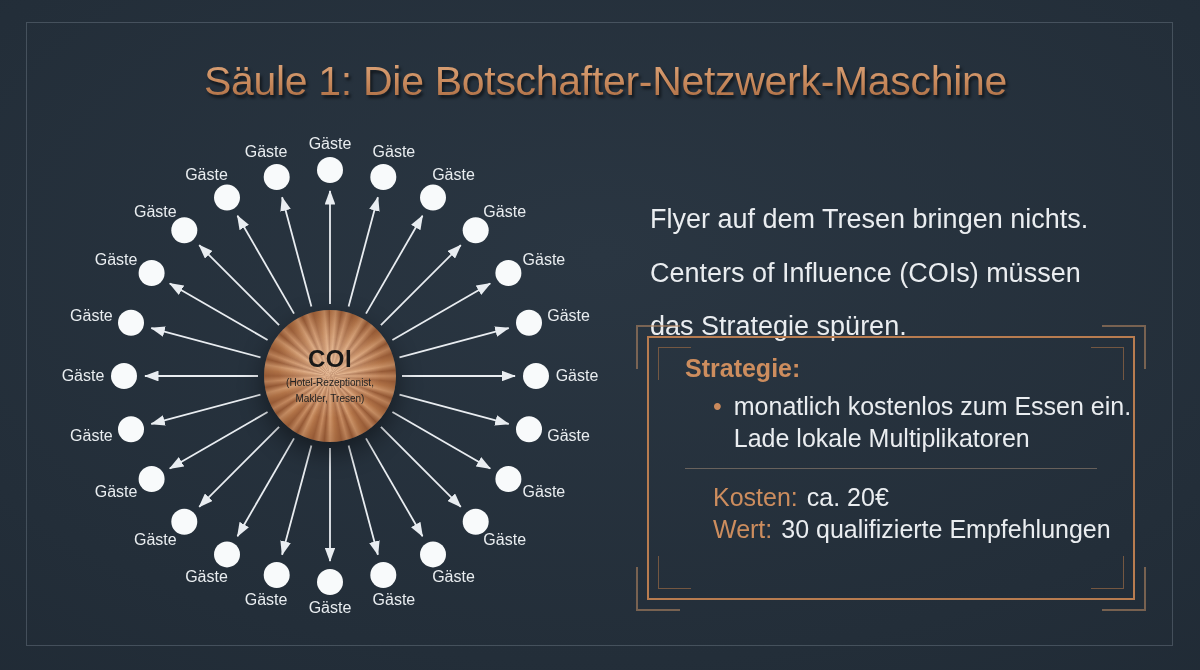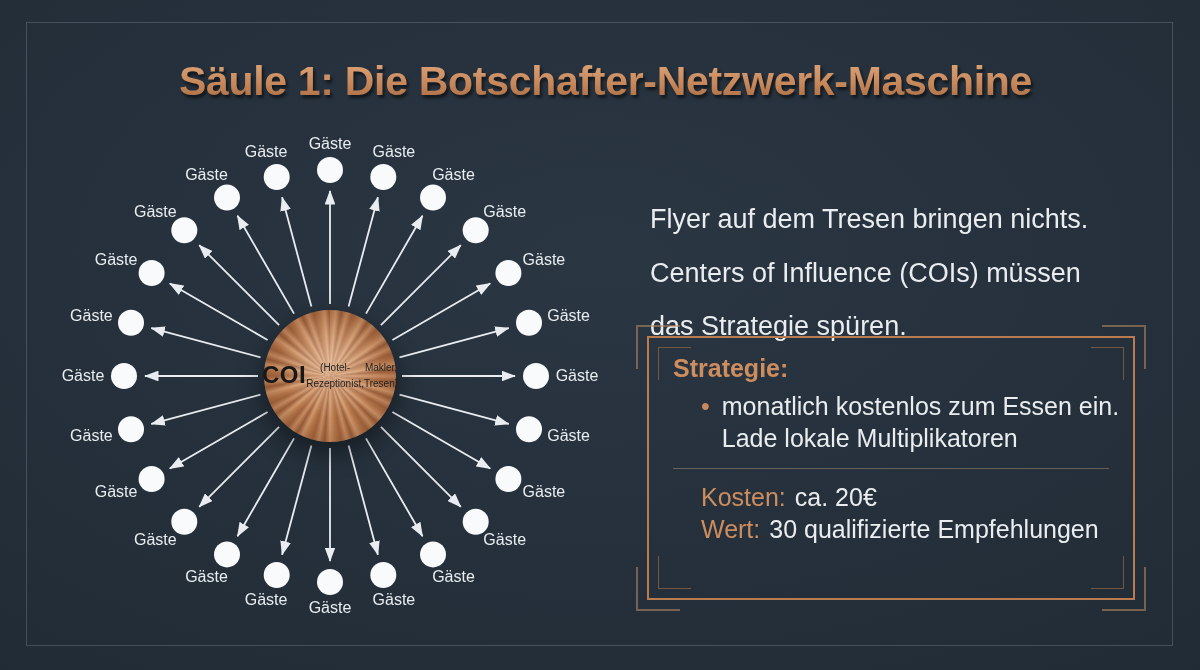--- a/index.html
+++ b/index.html
@@ -7,47 +7,47 @@
     position:relative;width:1200px;height:670px;overflow:hidden;
     background:radial-gradient(135% 135% at 50% 38%, #2a3642 0%, #232e39 45%, #1a232d 100%);
     font-family:"Liberation Sans", sans-serif;
   }
   .slide-frame{
     position:absolute;left:26px;top:22px;width:1145px;height:622px;
     border:1px solid rgba(150,162,175,.30);pointer-events:none;
   }
   .title{
     position:absolute;left:11px;right:0;top:58px;margin:0;text-align:center;
-    font-size:41px;font-weight:bold;letter-spacing:-0.3px;
+    font-size:41px;font-weight:normal;letter-spacing:-0.3px;
     background:linear-gradient(180deg,#e0a97e 0%,#c6875a 55%,#a2653e 100%);
     -webkit-background-clip:text;background-clip:text;color:transparent;
     filter:drop-shadow(2px 3px 1.5px rgba(0,0,0,.55));
   }
   
   #spokes-svg{position:absolute;left:0;top:0;}
   .spoke-arrow{stroke:#e9edf1;stroke-width:1.8;}
   .spoke-node{fill:#f8fafb;}
   .spoke-label{font-family:"Liberation Sans",sans-serif;font-size:16px;fill:#e9edf0;}
   .hub{
     position:absolute;left:264px;top:310px;width:132px;height:132px;border-radius:50%;
-    display:flex;flex-direction:row;align-items:center;justify-content:center;text-align:center;
+    display:flex;flex-direction:column;align-items:center;justify-content:center;text-align:center;
     background:
       radial-gradient(circle at 50% 42%, rgba(255,230,205,.50) 0%, rgba(255,230,205,0) 52%),
       repeating-conic-gradient(#b97a4d 0deg,#d39a6e 5deg,#9d603b 10deg,#cc9166 15deg,#a4663f 20deg,#b97a4d 25deg);
     box-shadow:0 10px 26px rgba(0,0,0,.45), inset 0 0 32px rgba(96,48,22,.42);
   }
   .hub-label{font-size:24px;font-weight:bold;color:#181818;letter-spacing:.5px;margin-bottom:2px;}
   .hub-sub{font-size:10px;line-height:16px;color:#232323;}
   
   .intro{position:absolute;left:650px;top:184px;font-size:27px;line-height:36.5px;color:#eaedf0;}
   .intro div{white-space:nowrap;margin-top:17px;}
   
   .sbox{
     position:absolute;left:647px;top:336px;width:488px;height:264px;box-sizing:border-box;
-    border:2px solid #b87c50;padding:15px 24px 0;
+    border:2px solid #b87c50;padding:15px 36px 0;
   }
   .ob,.ib{position:absolute;pointer-events:none;}
   .ob{width:42px;height:42px;}
   .ob.tl{left:-13px;top:-13px;border-top:2px solid rgba(190,140,100,.55);border-left:2px solid rgba(190,140,100,.55);}
   .ob.tr{right:-13px;top:-13px;border-top:2px solid rgba(190,140,100,.55);border-right:2px solid rgba(190,140,100,.55);}
   .ob.bl{left:-13px;bottom:-13px;border-bottom:2px solid rgba(190,140,100,.55);border-left:2px solid rgba(190,140,100,.55);}
   .ob.br{right:-13px;bottom:-13px;border-bottom:2px solid rgba(190,140,100,.55);border-right:2px solid rgba(190,140,100,.55);}
   .ib{width:32px;height:32px;}
   .ib.tl{left:9px;top:9px;border-top:1px solid rgba(125,92,66,.9);border-left:1px solid rgba(125,92,66,.9);}
   .ib.tr{right:9px;top:9px;border-top:1px solid rgba(125,92,66,.9);border-right:1px solid rgba(125,92,66,.9);}

